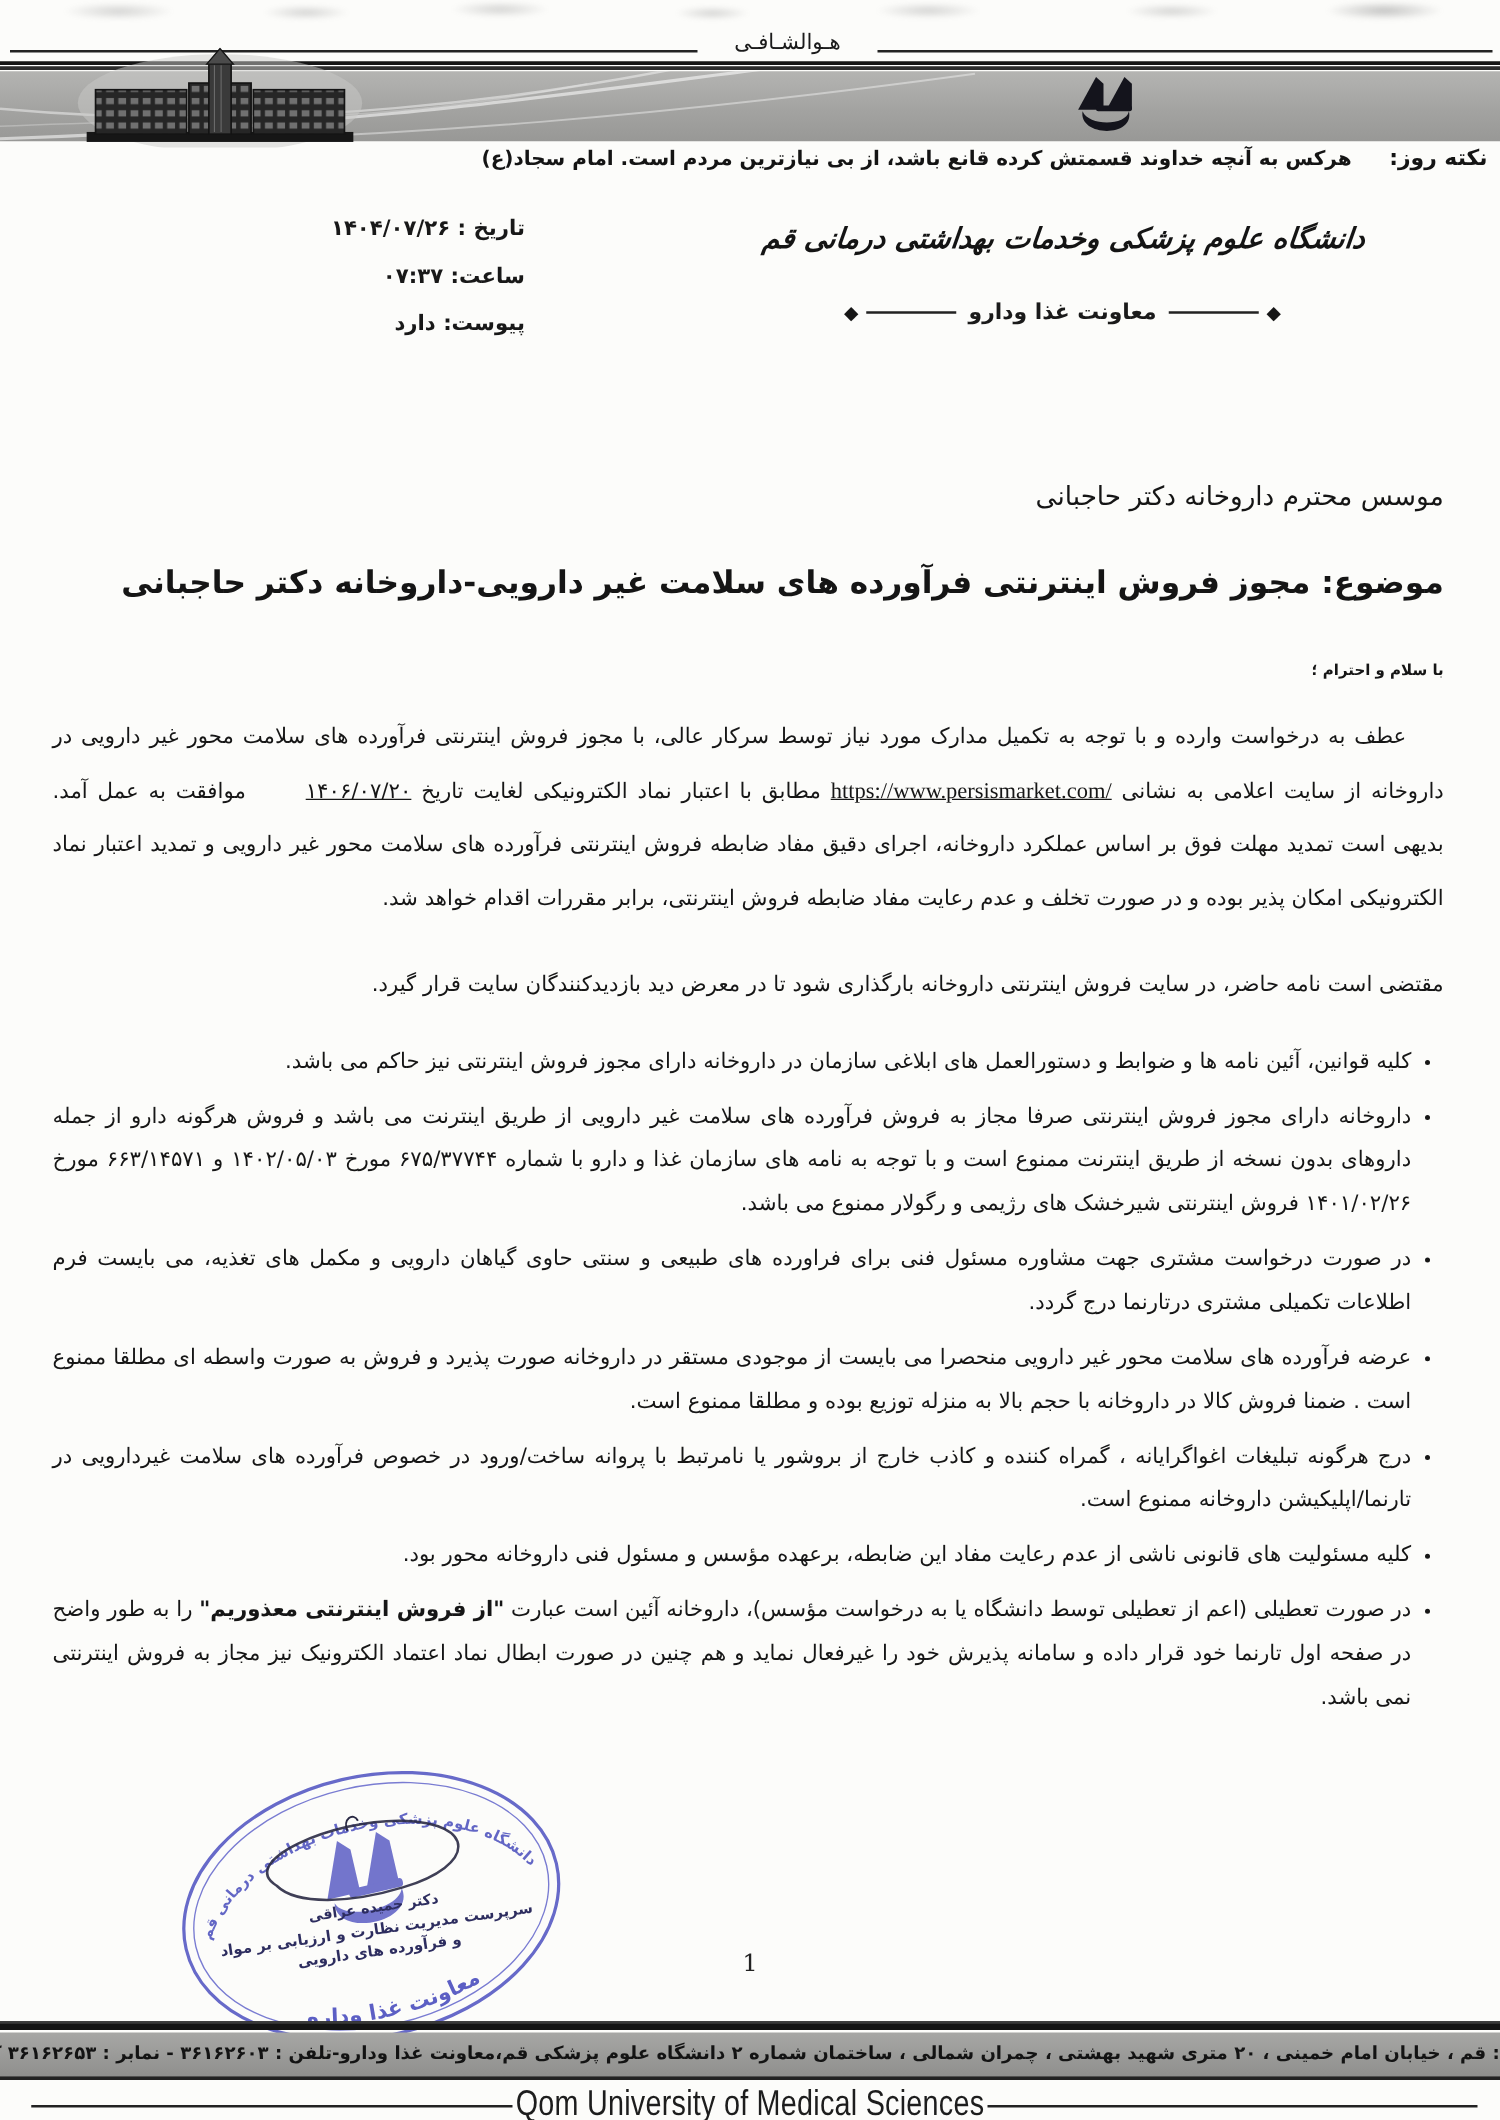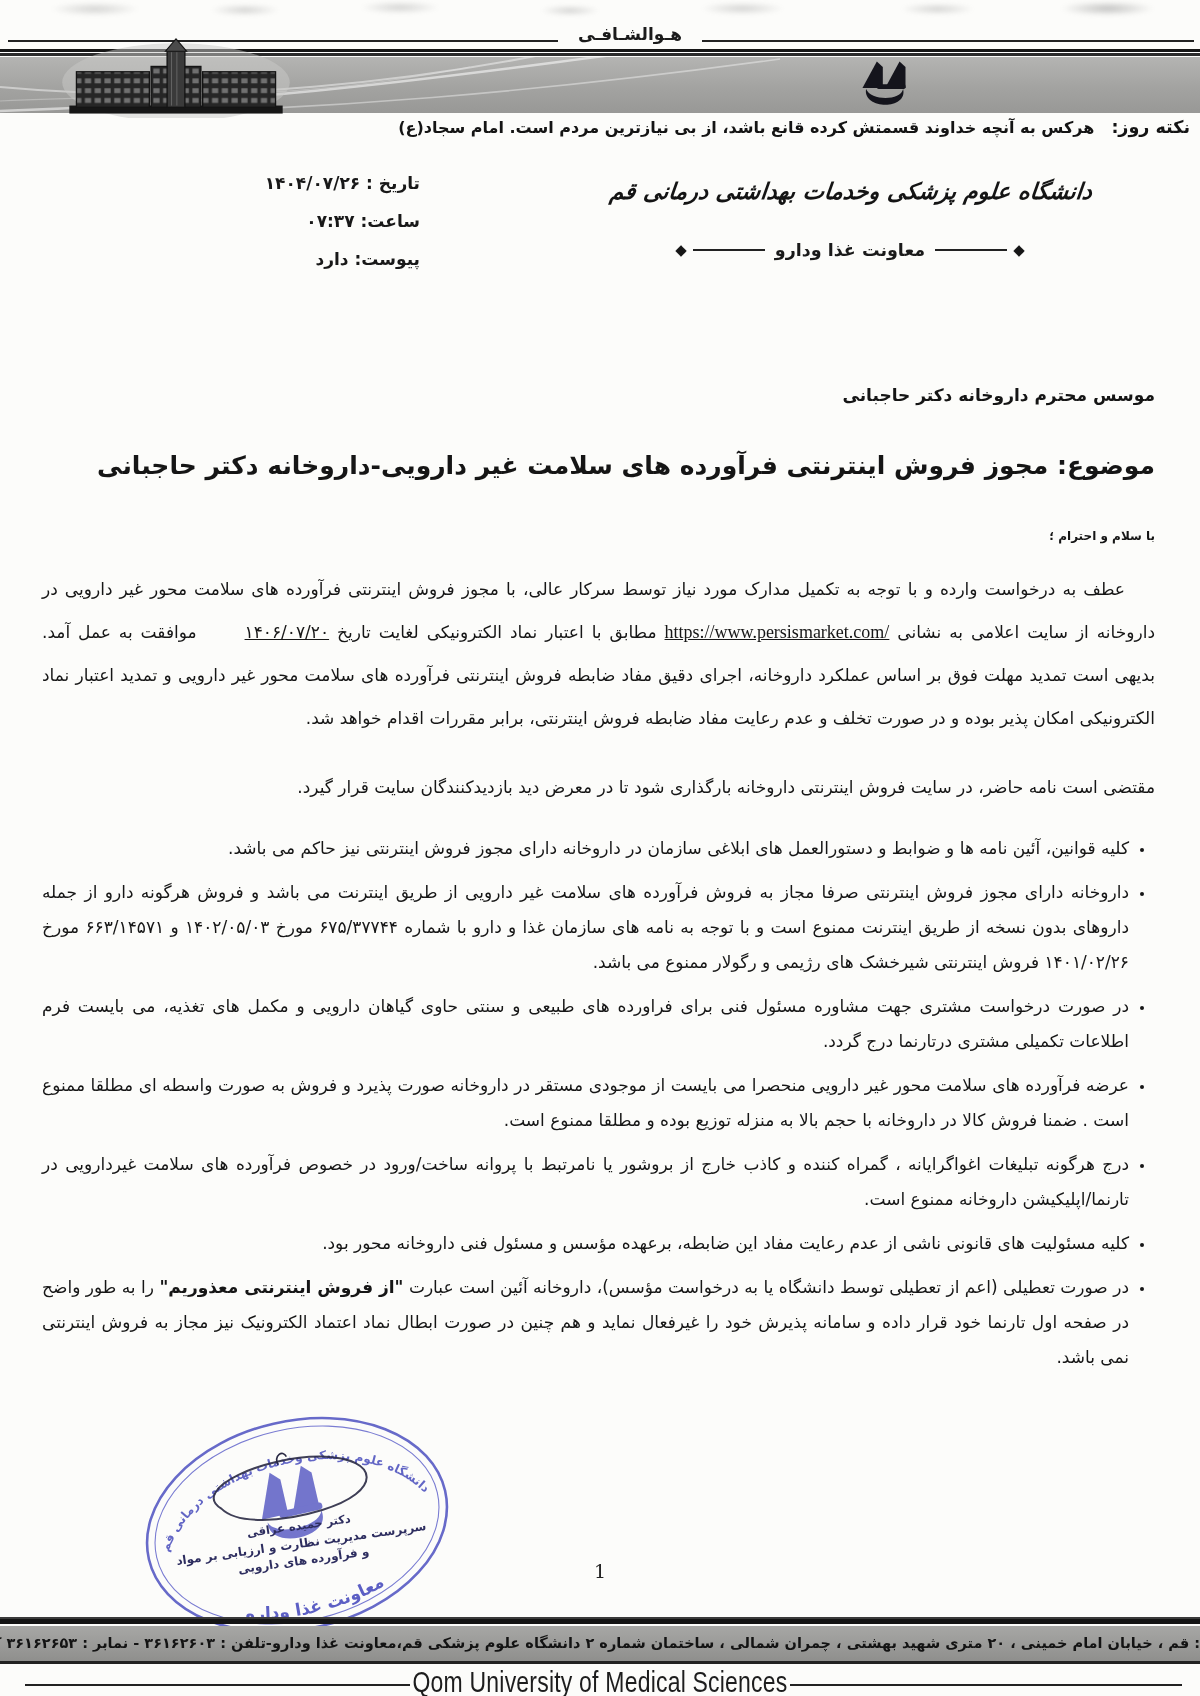--- a/index.html
+++ b/index.html
@@ -5,46 +5,46 @@
   html,body{margin:0;padding:0;}
   body{width:1200px;background:#e8e8e6;}
   .page{
     position:relative;width:1200px;height:1696px;margin:0 auto;
     background:#fcfcfa;overflow:hidden;color:#151515;
     font-family:"DejaVu Sans",sans-serif;direction:rtl;
   }
   
   .noise{position:absolute;background:radial-gradient(ellipse at center,#8a8a8a 0%,rgba(160,160,160,0) 70%);filter:blur(2px);opacity:.35;border-radius:50%;}
   
-  .bismillah-word{position:absolute;top:24px;left:560px;width:140px;text-align:center;font-weight:bold;font-size:17px;color:#1b1b1b;direction:rtl;}
+  .bismillah-word{position:absolute;top:24px;left:560px;width:140px;text-align:center;font-weight:normal;font-size:17px;color:#1b1b1b;direction:rtl;}
   .bismillah-line{position:absolute;top:40px;border-top:2.5px solid #232323;}
   .bline-left{left:8px;width:550px;}
   .bline-right{left:702px;width:492px;}
   .header-rule{position:absolute;top:49px;left:0;width:1200px;height:3px;background:#161616;border-bottom:1px solid #fff;box-shadow:0 3px 0 #2c2c2c;}
   
   .banner{position:absolute;top:57px;left:0;width:1200px;height:56px;background:linear-gradient(180deg,#b4b4b2 0%,#a3a3a1 55%,#989896 100%);}
   .banner-rays{position:absolute;top:0;left:0;width:1200px;height:56px;}
   .building{position:absolute;top:38px;left:50px;width:252px;height:80px;}
   .uni-logo{position:absolute;top:58px;left:833px;width:102px;height:55px;}
   
   .note-row{position:absolute;top:117px;right:10px;width:1000px;text-align:right;font-size:16px;color:#141414;}
-  .note-label{font-weight:bold;font-size:17.5px;margin-left:12px;}
+  .note-label{font-weight:bold;font-size:17.5px;margin-left:25px;}
   .note-text{font-weight:600;}
   
   .meta{position:absolute;top:164px;right:780px;width:360px;text-align:right;font-size:17px;font-weight:600;line-height:38px;color:#181818;}
   .meta-line{white-space:nowrap;}
   
   .calligraphy{position:absolute;top:178px;left:598px;width:506px;text-align:center;font-size:22.5px;font-weight:bold;font-style:italic;white-space:nowrap;color:#141414;transform:skewX(-6deg);}
   .deputy-row{position:absolute;top:240px;left:636px;width:428px;display:flex;align-items:center;justify-content:center;gap:6px;color:#1a1a1a;}
   .deputy-line{flex:0 0 72px;border-top:2px solid #222;}
   .orn{font-size:15px;line-height:1;transform:rotate(0deg);color:#161616;}
   .deputy-title{font-weight:bold;font-size:17.5px;white-space:nowrap;padding:0 4px;}
   
   .recipient-name{position:absolute;top:320px;right:45px;font-size:21.5px;font-weight:bold;}
-  .recipient-role{position:absolute;top:385px;right:45px;font-size:17px;font-weight:bold;}
+  .recipient-role{position:absolute;top:385px;right:45px;font-size:21px;font-weight:normal;}
   .subject-line{position:absolute;top:451px;right:45px;font-size:25px;font-weight:bold;}
   .salutation{position:absolute;top:505px;right:45px;font-size:12px;font-weight:bold;margin-top:24px;}
   
   .letter-body{position:absolute;top:568px;right:45px;left:42px;font-size:17px;color:#161616;}
   .para{margin:0;text-align:justify;line-height:43px;}
   .para1{text-indent:30px;}
   .para2{margin-top:26px;}
   .seg-url{font-family:"Liberation Serif",serif;text-decoration:underline;direction:ltr;unicode-bidi:embed;font-size:18px;}
   .seg-underline{text-decoration:underline;margin-left:40px;}
   .seg-bold{font-weight:bold;}

